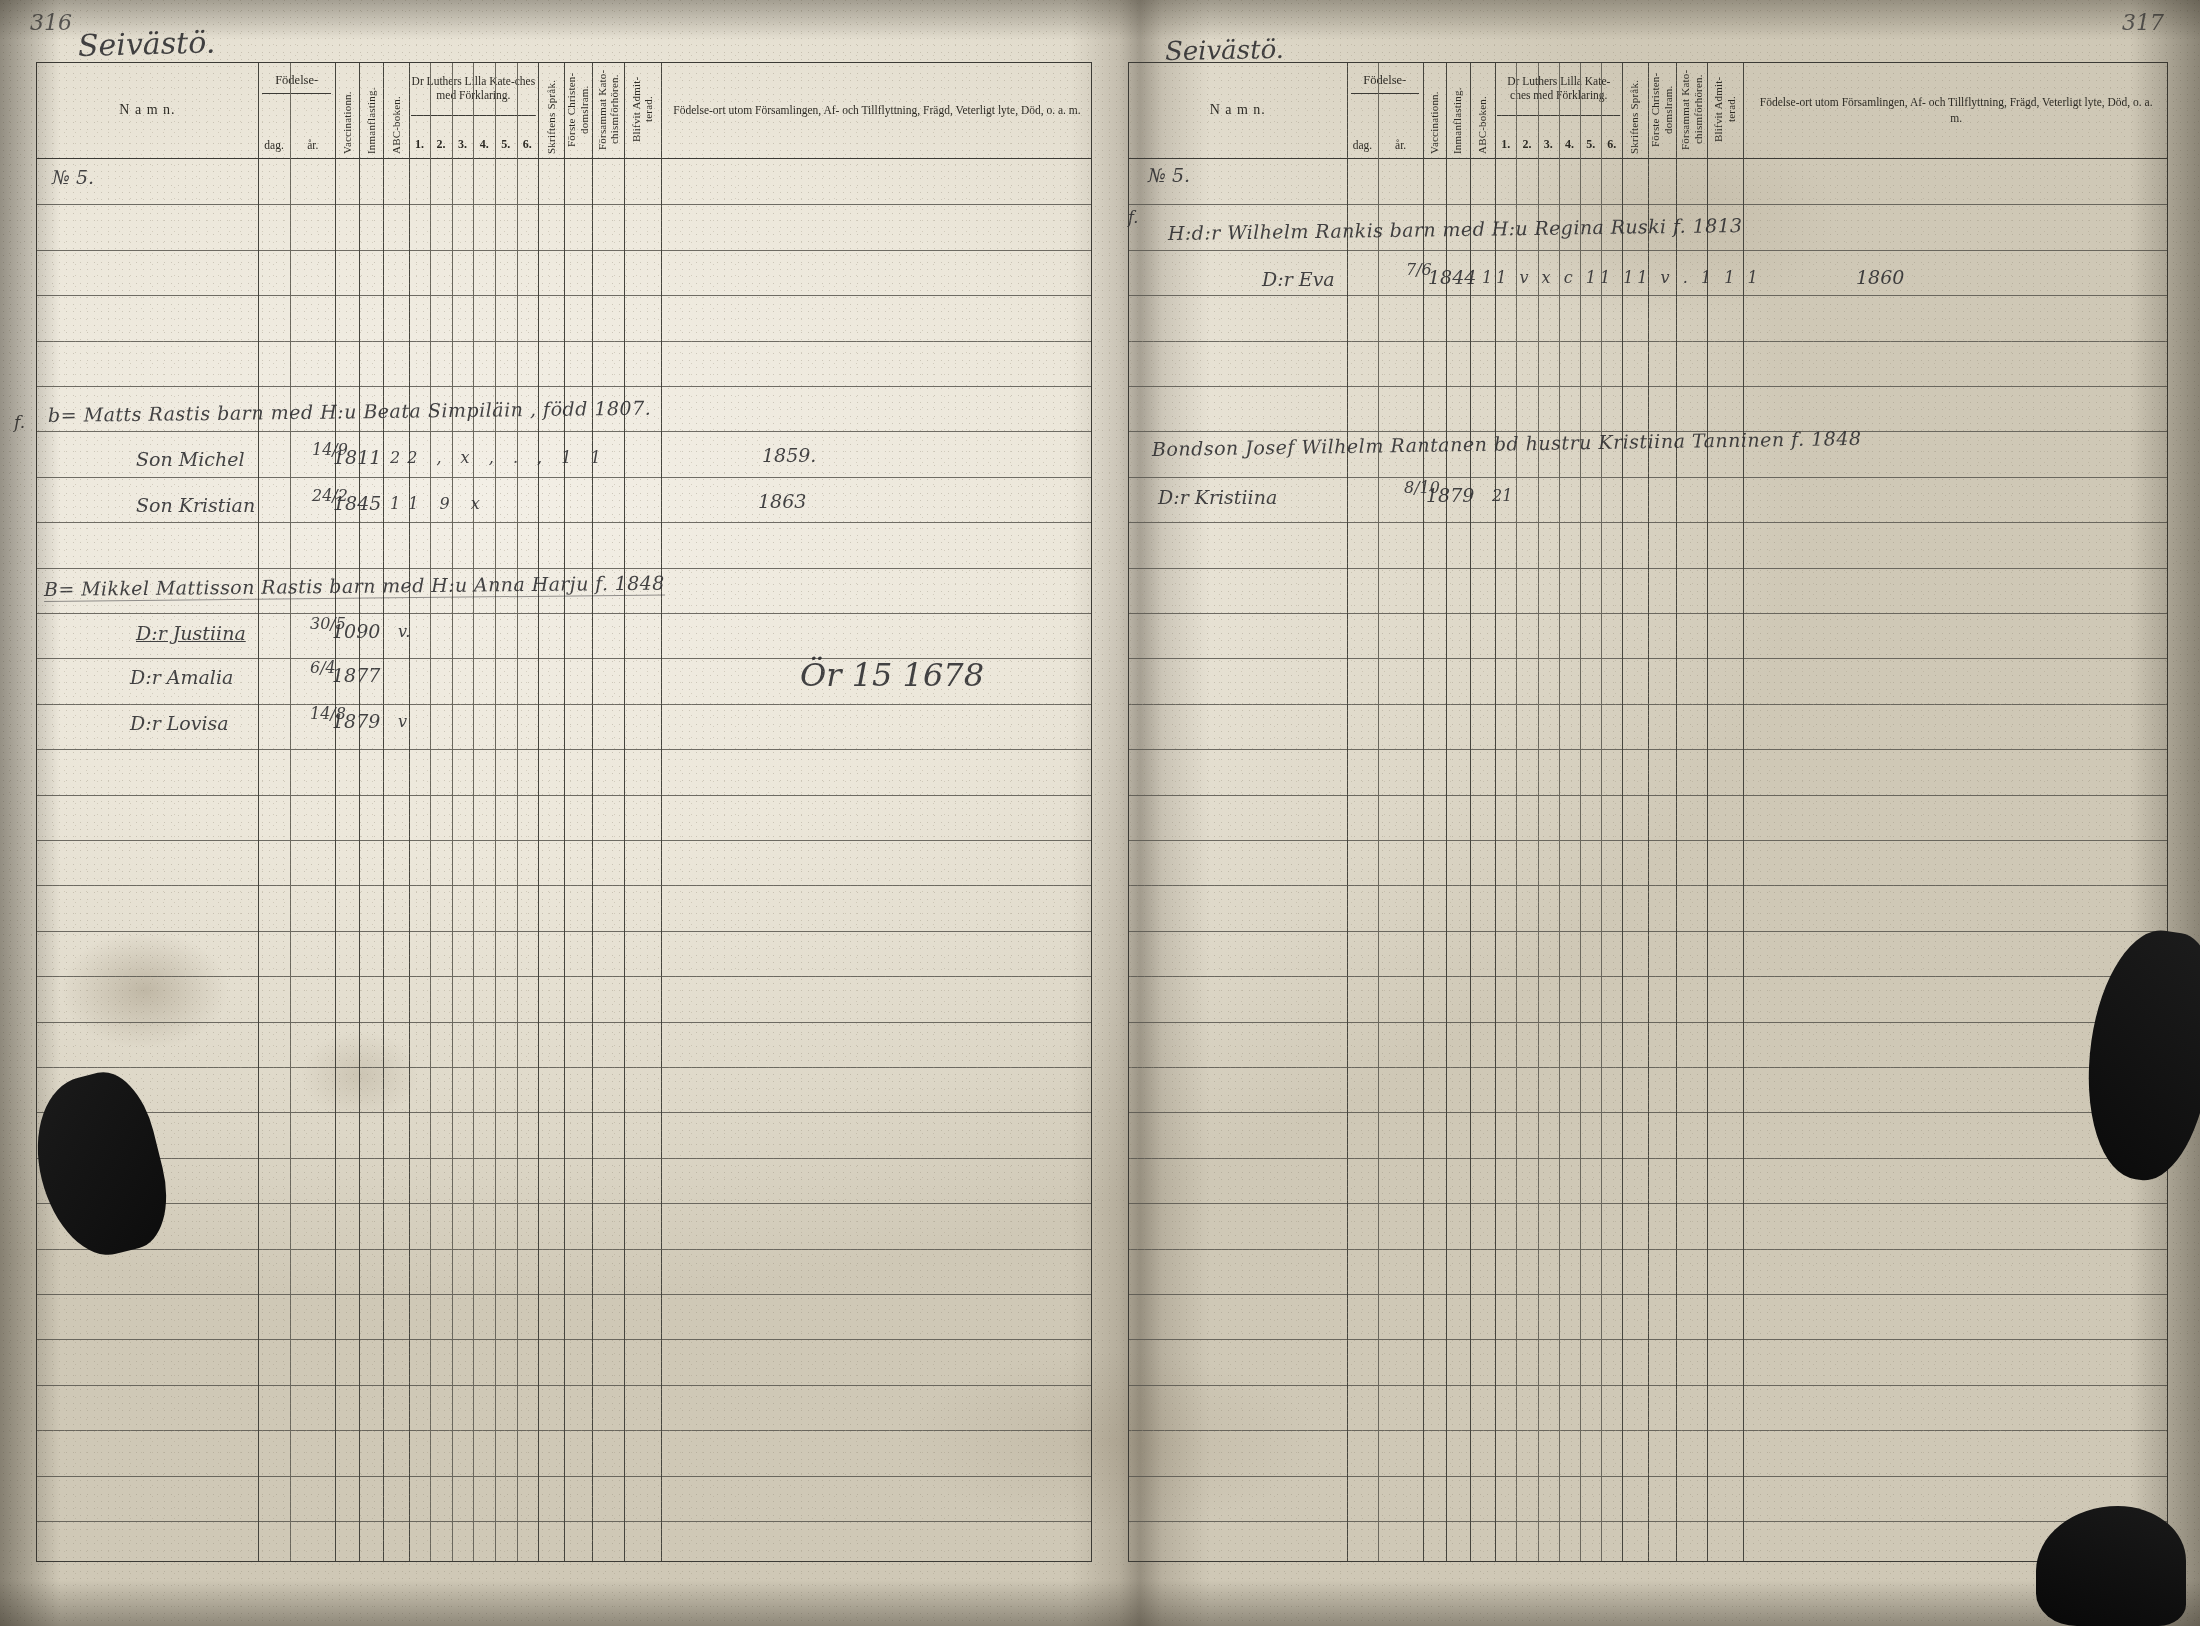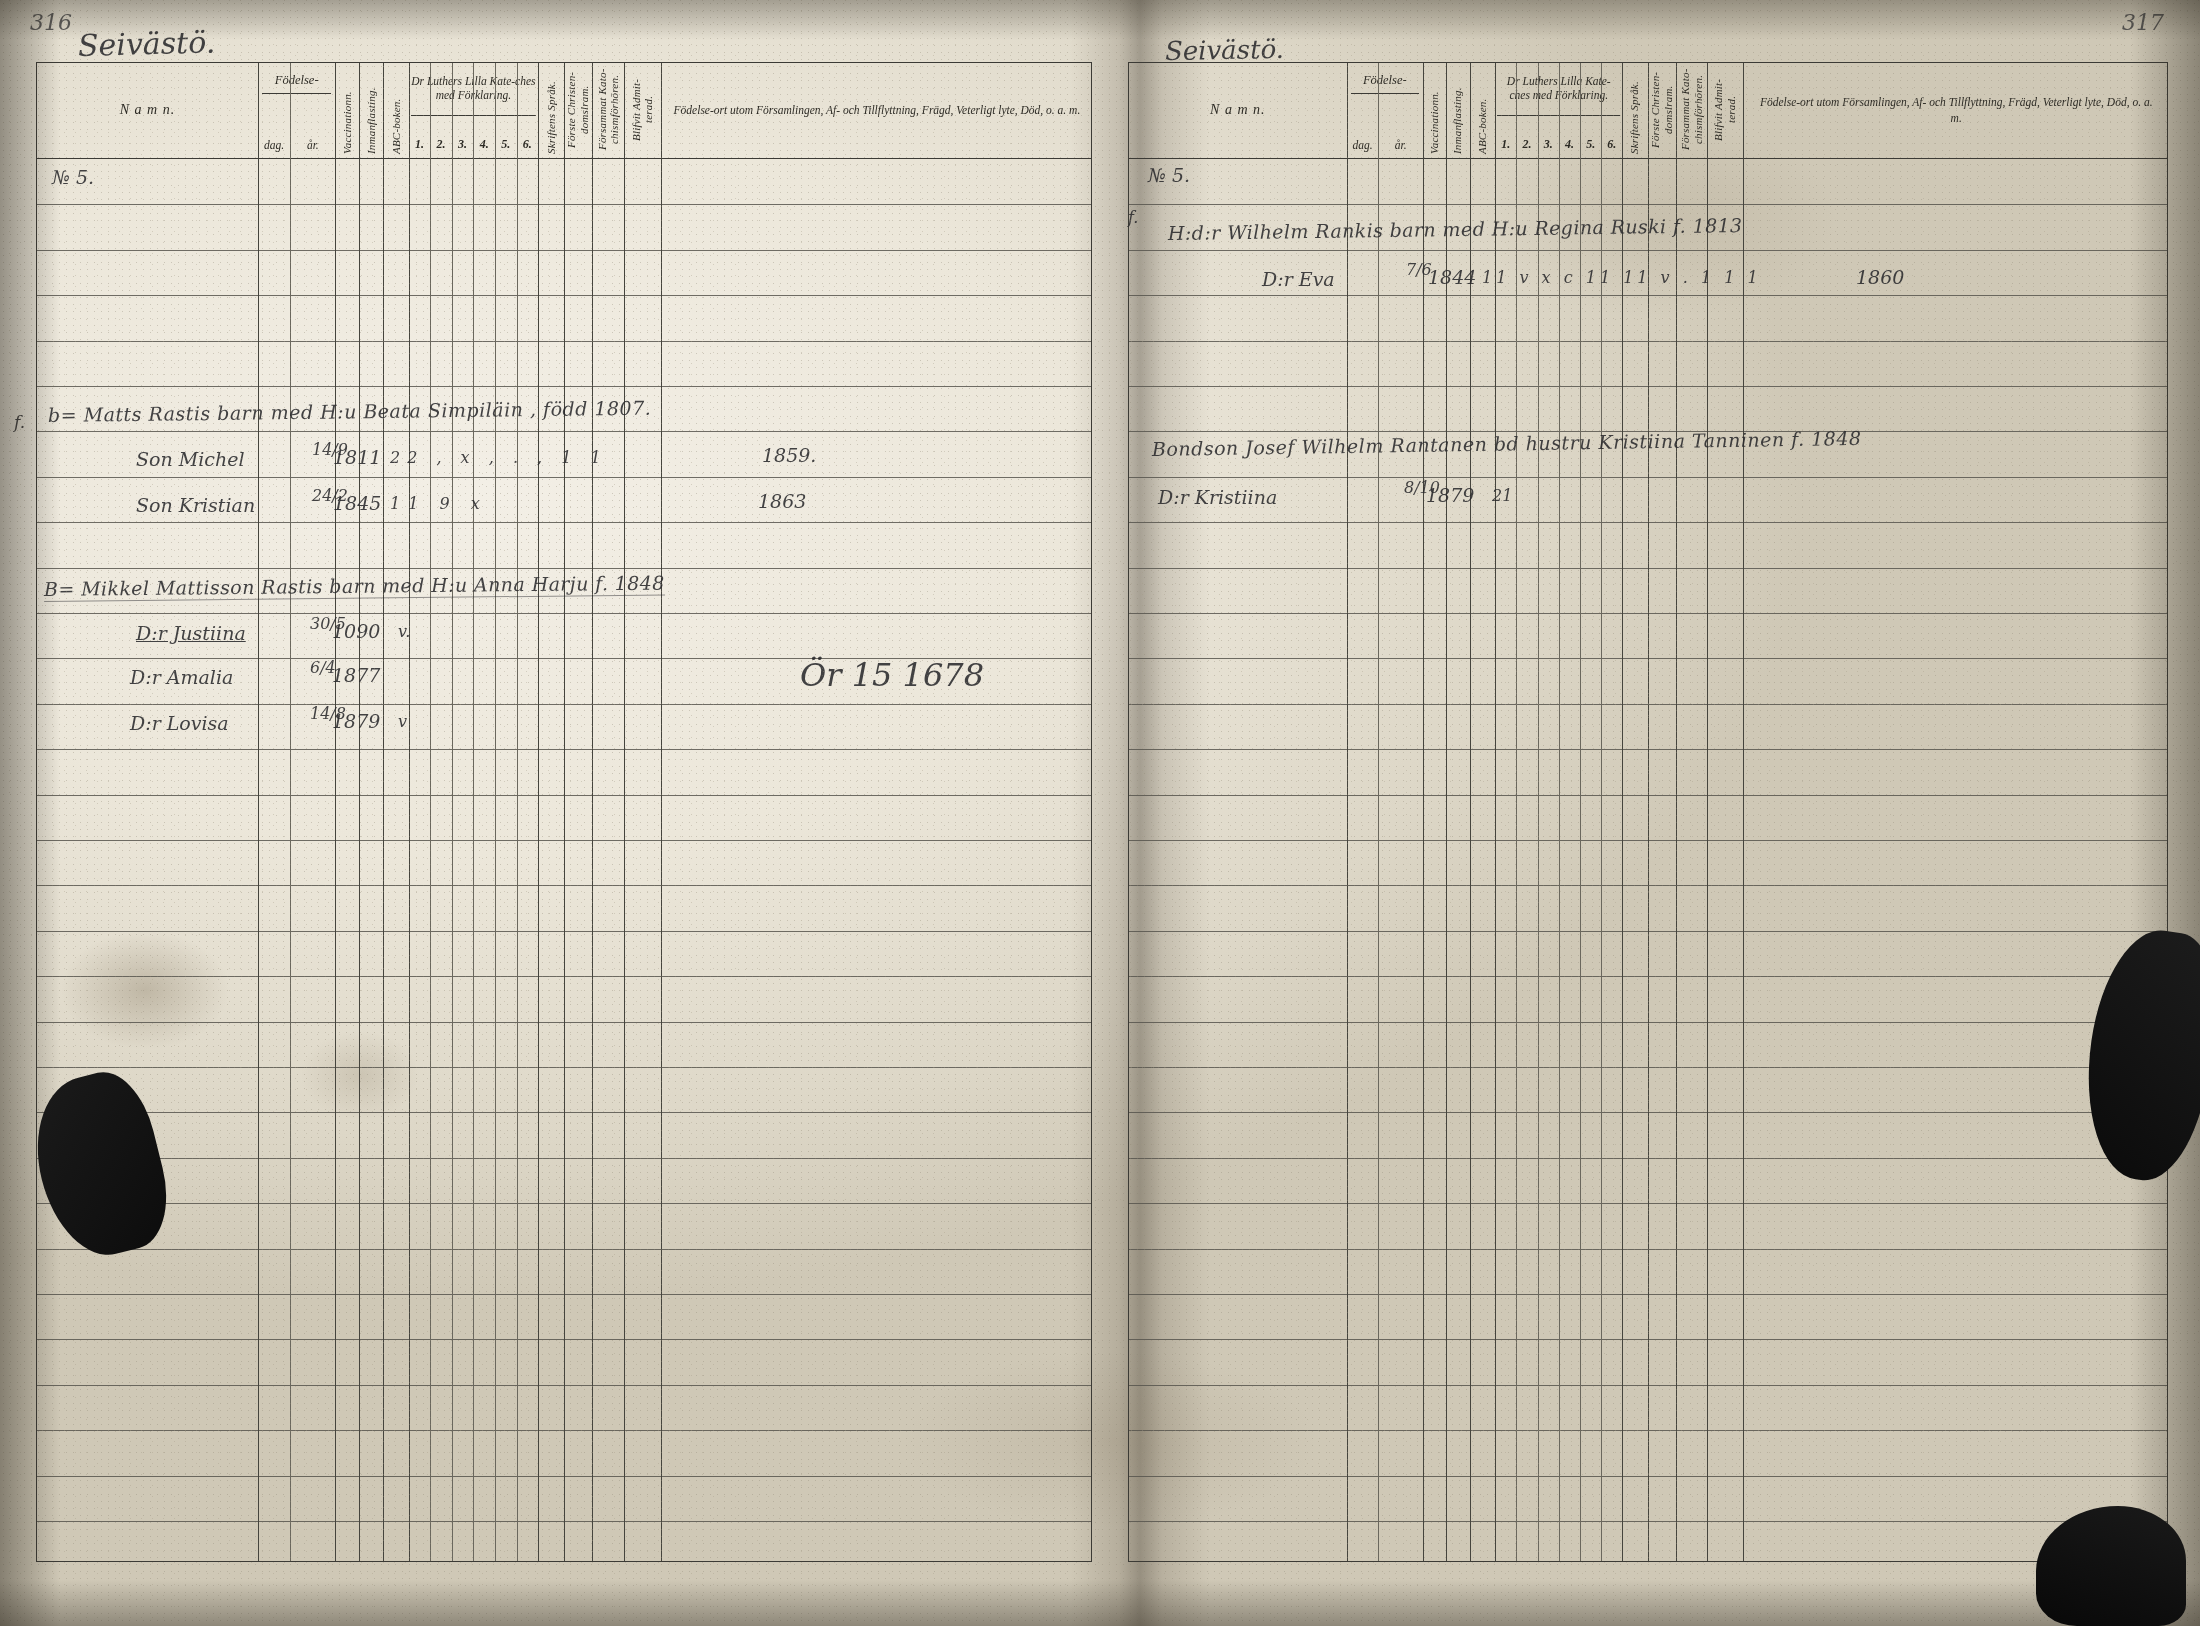--- a/index.html
+++ b/index.html
@@ -36,21 +36,21 @@
   
   .thumb{position:absolute;background:#121212;pointer-events:none;}
   .thumb-l{left:40px;top:1075px;width:120px;height:180px;border-radius:60px 40px 35% 45% / 90px 70px 40% 50%;transform:rotate(-14deg);
     background:linear-gradient(135deg,#1b1b1b,#0c0c0c);}
   .thumb-r{right:-10px;top:930px;width:120px;height:250px;border-radius:50% 40% 45% 55%;transform:rotate(8deg);
     background:linear-gradient(215deg,#1d1d1d,#0a0a0a);}
   .thumb-r2{right:14px;bottom:0px;width:150px;height:120px;border-radius:60% 50% 20% 30%;
     background:linear-gradient(200deg,#1a1a1a,#080808);}
 
   
-  .ledger{position:absolute;box-sizing:border-box;border:1.6px solid #3b3a35;font-style:italic;}
+  .ledger{position:absolute;box-sizing:border-box;border:1.6px solid #3b3a35;}
   .ledger .hdr{position:relative;box-sizing:border-box;height:96px;border-bottom:1.6px solid #3b3a35;}
   .rows{position:relative;}
   .rowline{position:absolute;left:0;right:0;height:0;border-top:1.1px solid #57554d;opacity:.85;}
   .vline{position:absolute;top:0;bottom:0;width:0;border-left:1.3px solid #45443d;}
   .vline.thin{border-left:1px solid #6a675d;}
 
   .colhdr{position:absolute;top:0;bottom:0;display:flex;align-items:center;justify-content:center;text-align:center;
     font-size:11px;line-height:1.15;color:#2c2a24;padding:2px 1px;box-sizing:border-box;}
   .colhdr.vert{writing-mode:vertical-rl;transform:rotate(180deg);font-size:11px;letter-spacing:.2px;}
 

